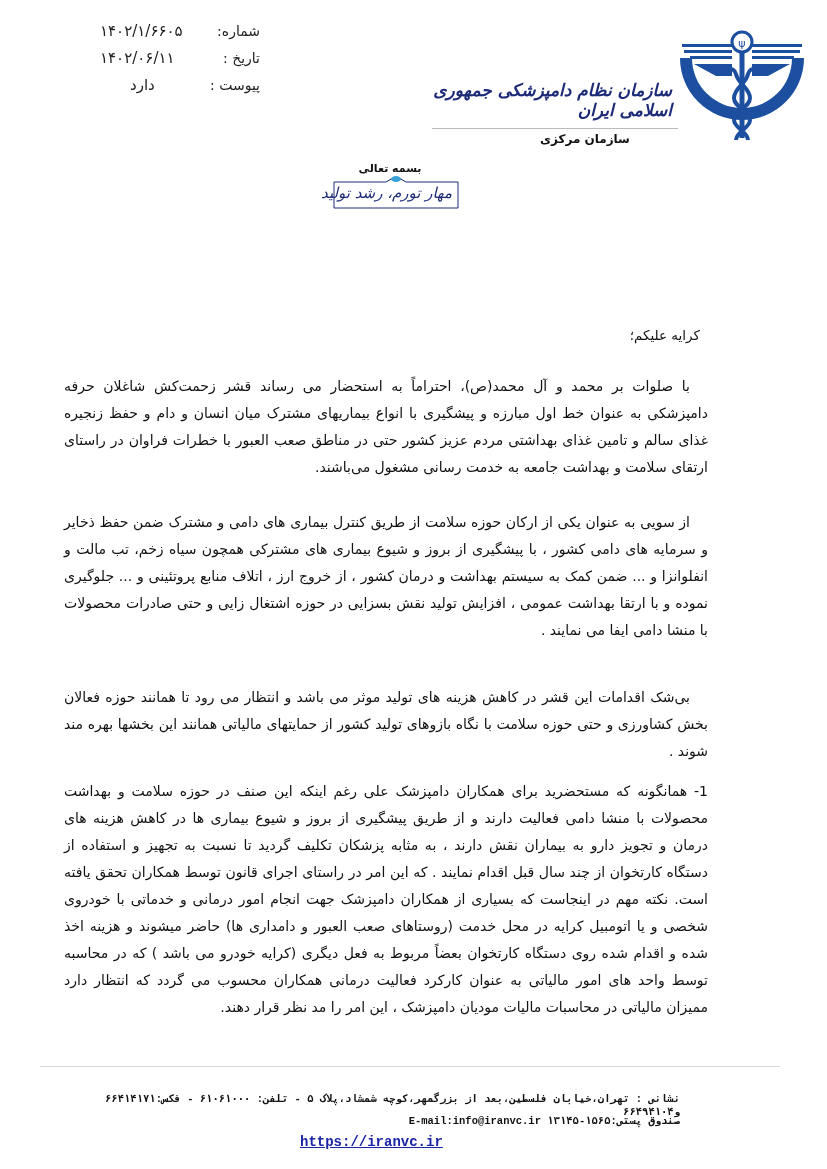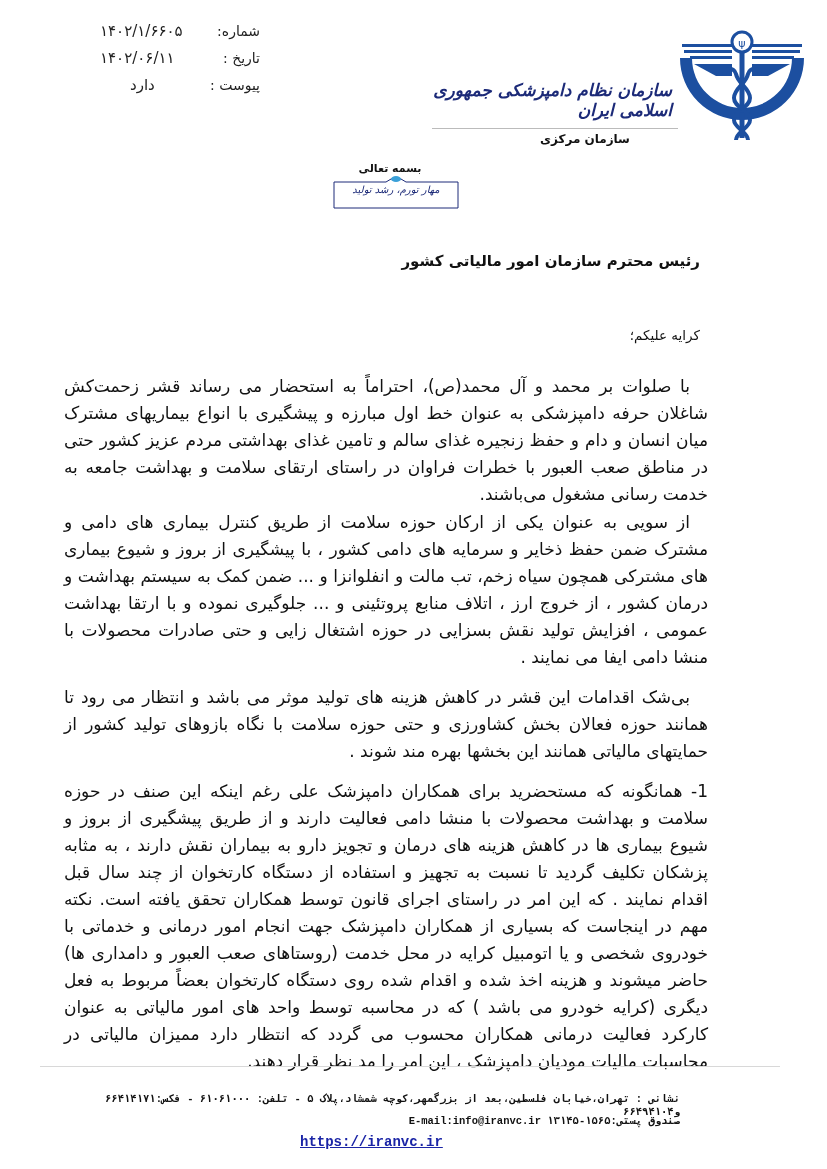--- a/index.html
+++ b/index.html
@@ -16,27 +16,27 @@
   
   .logo { left: 672px; top: 28px; width: 140px; height: 122px; }
   .orgname { left: 432px; top: 80px; width: 240px; text-align: right; direction: rtl;
              font-family: "DejaVu Serif", serif; font-style: italic; font-size: 17px; color: #1c2a78; font-weight: bold; }
   .hdr-line { left: 432px; top: 128px; width: 246px; height: 1px; background: #bbb; }
   .central { left: 540px; top: 132px; width: 130px; text-align: left; direction: rtl; font-weight: bold; font-size: 12px; }
 
   .bismillah { left: 340px; top: 150px; width: 100px; text-align: center; direction: rtl; font-weight: bold; font-size: 11px; margin-top: 12px; }
   .slogan { left: 330px; top: 172px; width: 132px; height: 38px; }
   .slogan-text { position:absolute; left: 10px; right: 10px; top: 12px; text-align: center; direction: rtl;
-                 font-family: "DejaVu Serif", serif; font-style: italic; font-size: 10px; color: #1c2a78; white-space: nowrap; }
+                 font-family: "DejaVu Serif", serif; font-style: italic; font-size: 15px; color: #1c2a78; white-space: nowrap; }
 
   .addressee { right: 127px; top: 246px; width: 600px; direction: rtl; text-align: right; font-weight: bold; font-size: 15px; line-height: 30px; }
   .greeting { right: 127px; top: 327px; direction: rtl; text-align: right; font-size: 13.5px; }
 
   .body { left: 64px; width: 644px; direction: rtl; text-align: justify; text-align-last: right;
-          font-size: 17px; line-height: 27px; }
+          font-size: 14px; line-height: 27px; }
   .body p { margin: 0; text-indent: 18px; }
   .p1 { top: 373px; }
   .p2 { top: 509px; }
   .p3 { top: 684px; }
   .p4 { top: 778px; }
   .p4 p { text-indent: 0; }
 
   .foot-line { left: 40px; top: 1066px; width: 740px; height: 1px; background: #d8d8d8; }
   .footer { left: 80px; width: 600px; direction: rtl; text-align: right; font-weight: bold; font-size: 10.5px; font-family: Liberation Mono, monospace; }
   .f1 { top: 1092px; }
@@ -95,21 +95,20 @@
 <div class="abs bismillah">بسمه تعالی</div>
 <div class="abs slogan">
   <svg width="132" height="38" viewBox="0 0 132 38" style="position:absolute;left:0;top:0">
     <path d="M4 10 L56 10 Q66 2 76 10 L128 10 L128 36 L4 36 Z" fill="none" stroke="#1c2a78" stroke-width="1"></path>
     <ellipse cx="66" cy="7" rx="5" ry="3" fill="#3aa0d8"></ellipse>
   </svg>
   <div class="slogan-text">مهار تورم، رشد تولید</div>
 </div>
 
 <div class="abs addressee">
-  <div>رئیس محترم سازمان امور مالیاتی کشور</div>
 </div>
 <div class="abs greeting">کرایه علیکم؛</div>
 
 <div class="abs body p1">
     <p>با صلوات بر محمد و آل محمد(ص)، احتراماً به استحضار می رساند قشر زحمت‌کش شاغلان حرفه دامپزشکی به عنوان خط اول مبارزه و پیشگیری با انواع بیماریهای مشترک میان انسان و دام و حفظ زنجیره غذای سالم و تامین غذای بهداشتی مردم عزیز کشور حتی در مناطق صعب العبور با خطرات فراوان در راستای ارتقای سلامت و بهداشت جامعه به خدمت رسانی مشغول می‌باشند.</p>
   </div>
 <div class="abs body p2">
     <p>از سویی به عنوان یکی از ارکان حوزه سلامت از طریق کنترل بیماری های دامی و مشترک ضمن حفظ ذخایر و سرمایه های دامی کشور ، با پیشگیری از بروز و شیوع بیماری های مشترکی همچون سیاه زخم، تب مالت و انفلوانزا و ... ضمن کمک به سیستم بهداشت و درمان کشور ، از خروج ارز ، اتلاف منابع پروتئینی و ... جلوگیری نموده و با ارتقا بهداشت عمومی ، افزایش تولید نقش بسزایی در حوزه اشتغال زایی و حتی صادرات محصولات با منشا دامی ایفا می نمایند .</p>
   </div>
 <div class="abs body p3">

